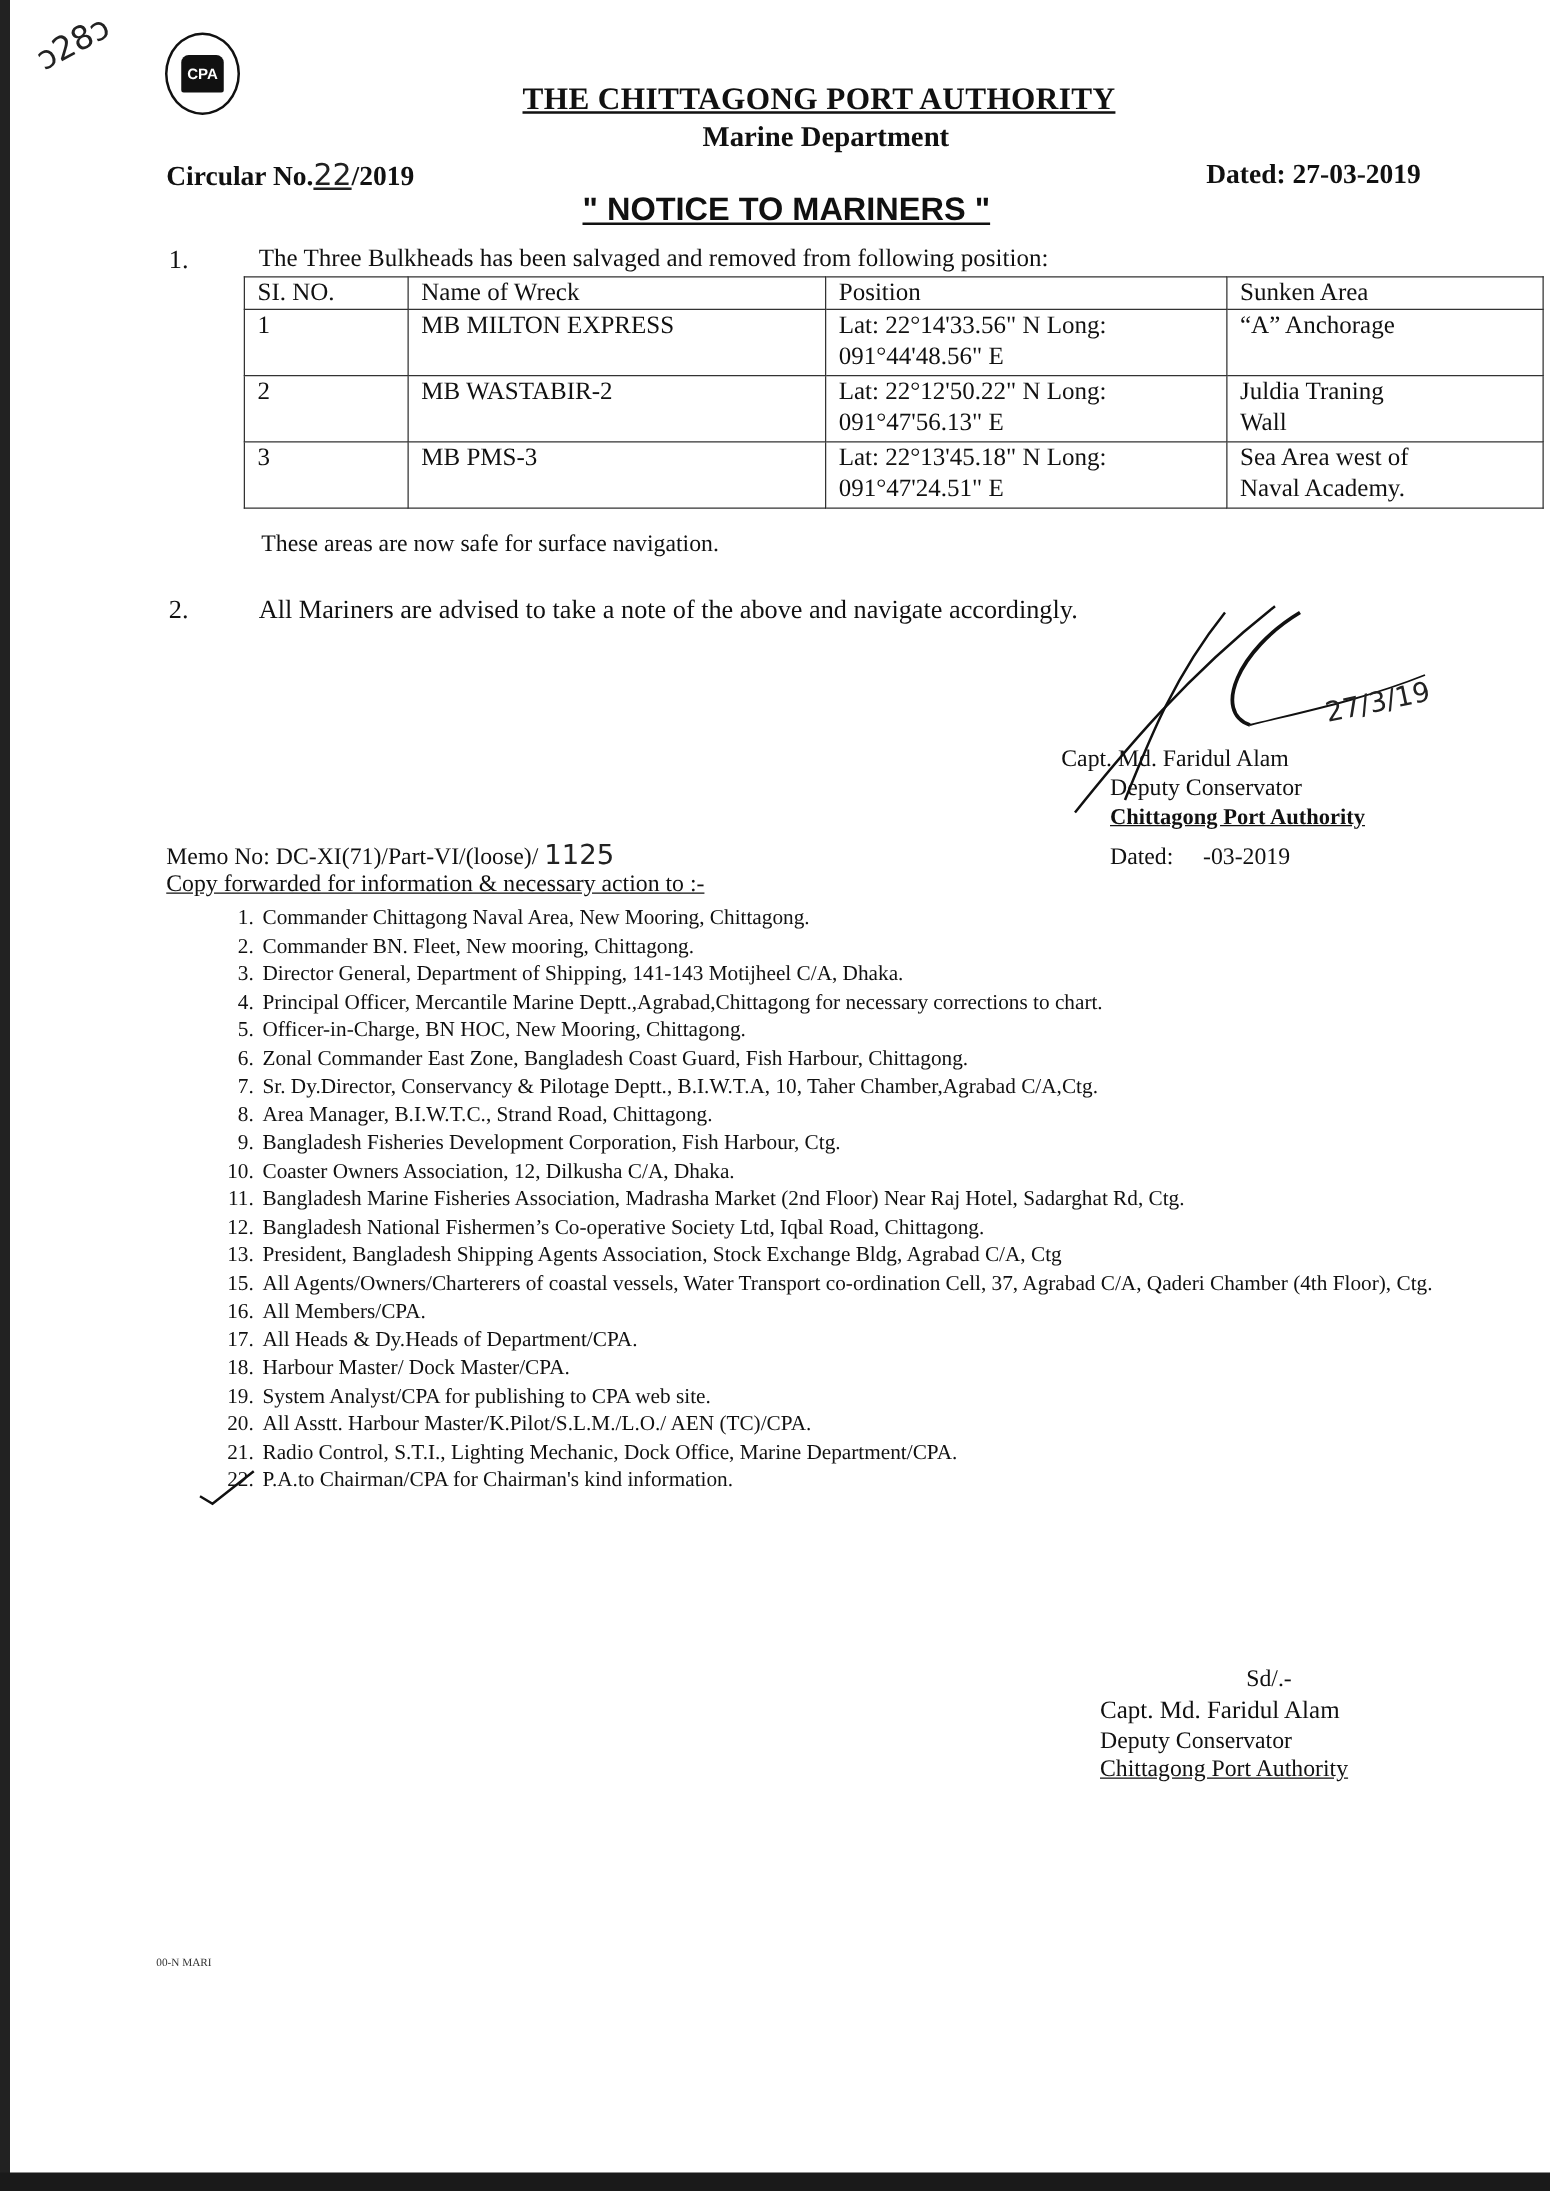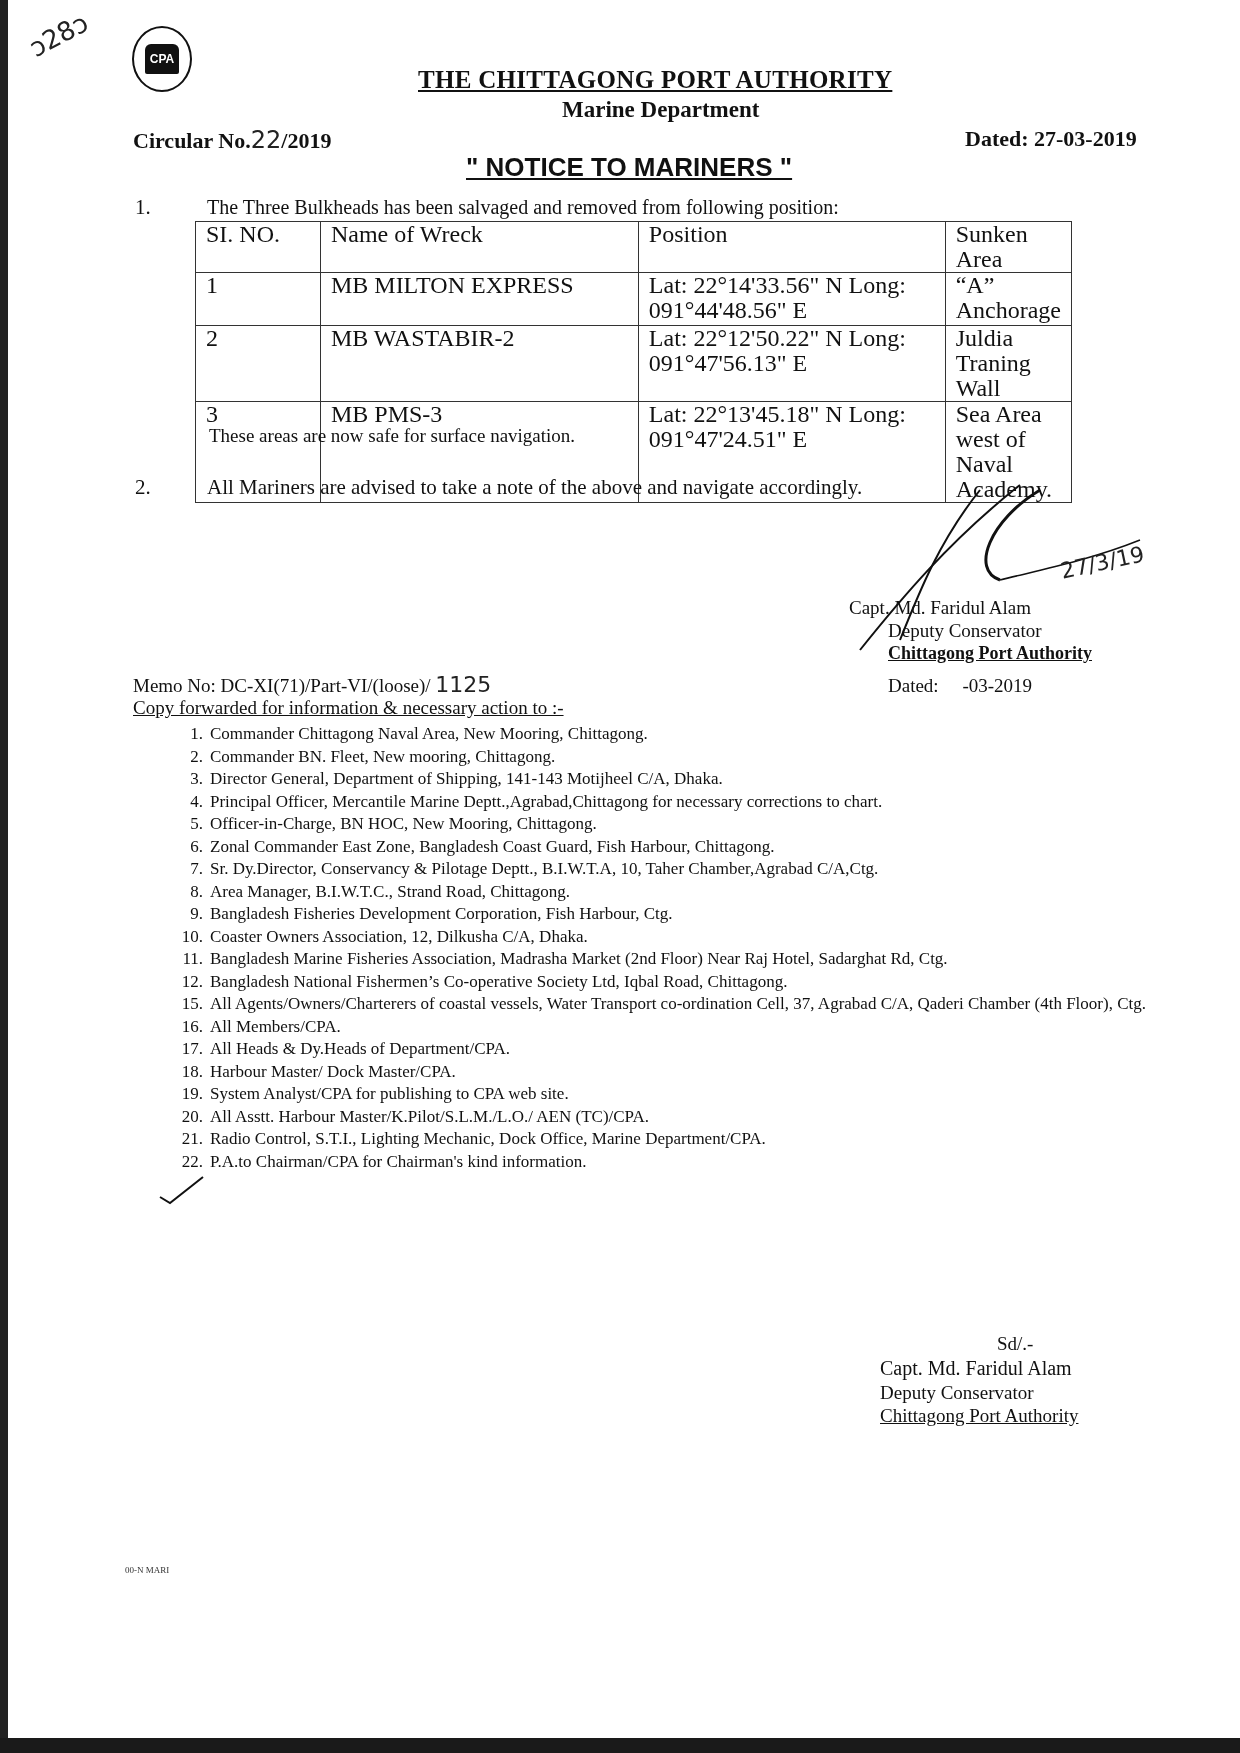--- a/index.html
+++ b/index.html
@@ -10,26 +10,26 @@
   }
   .left-edge { position: absolute; left: 0; top: 0; width: 8px; height: 1753px; background: #222; }
   .bottom-edge { position: absolute; left: 0; top: 1738px; width: 1240px; height: 15px; background: #1a1a1a; }
   .abs { position: absolute; white-space: nowrap; }
   .hand { font-family: "DejaVu Sans", sans-serif; color: #222; }
   .logo { position: absolute; left: 132px; top: 26px; width: 56px; height: 62px; border: 2px solid #111; border-radius: 50%; display: flex; align-items: center; justify-content: center; }
   .logo-inner { width: 34px; height: 30px; background: #111; color: #fff; font-family: "Liberation Sans", sans-serif; font-weight: bold; font-size: 12px; display: flex; align-items: center; justify-content: center; border-radius: 6px 6px 2px 2px; }
   .title { left: 418px; top: 66px; font-size: 25px; font-weight: bold; text-decoration: underline; letter-spacing: 0.3px; }
   .dept { left: 562px; top: 97px; font-size: 23px; font-weight: bold; }
   .circ { left: 133px; top: 126px; font-size: 22px; font-weight: bold; }
-  .circ .num { font-family: "DejaVu Sans", sans-serif; font-weight: normal; font-size: 24px; }
+  .circ .num { font-family: "DejaVu Sans", sans-serif; font-weight: normal; font-size: 24px; text-decoration: underline; }
   .dated { left: 965px; top: 126px; font-size: 22px; font-weight: bold; }
   .notice { left: 466px; top: 152px; font-family: "Liberation Sans", sans-serif; font-size: 26px; font-weight: bold; text-decoration: underline; }
   .p-num { font-size: 21px; }
   .p-text { font-size: 20px; }
-  table.wreck { position: absolute; left: 195px; top: 221px; width: 877px; border-collapse: collapse; font-size: 24px; }
+  table.wreck { position: absolute; left: 195px; top: 221px; width: 1040px; border-collapse: collapse; font-size: 20px; }
   table.wreck td, table.wreck th { border: 1.5px solid #333; text-align: left; font-weight: normal; vertical-align: top; padding: 0 10px; line-height: 25px; }
   table.wreck tr.hdr th { height: 25px; }
   table.wreck tr.row td { height: 52px; }
   .c1 { width: 110px; } .c2 { width: 313px; } .c3 { width: 300px; }
   .sig-name { font-size: 19px; }
   .sig-strong { font-weight: bold; text-decoration: underline; font-size: 18px; }
   .memo { left: 133px; top: 672px; font-size: 19px; }
   .memo .hand { font-size: 22px; }
   .copy { left: 133px; top: 697px; font-size: 19px; text-decoration: underline; }
   ol.dist { position: absolute; left: 155px; top: 723px; margin: 0; padding: 0; list-style: none; font-size: 17px; width: 1000px; }
@@ -176,20 +176,24 @@
     </li>
     <li>
       <span class="n">11.</span>
       <span class="t">Bangladesh Marine Fisheries Association, Madrasha Market (2nd Floor) Near Raj Hotel, Sadarghat Rd, Ctg.</span>
     </li>
     <li>
       <span class="n">12.</span>
       <span class="t">Bangladesh National Fishermen’s Co-operative Society Ltd, Iqbal Road, Chittagong.</span>
     </li>
     <li>
+      <span class="n">13.</span>
+      <span class="t">President, Bangladesh Shipping Agents Association, Stock Exchange Bldg, Agrabad C/A, Ctg</span>
+    </li>
+    <li>
       <span class="n">15.</span>
       <span class="t">All Agents/Owners/Charterers of coastal vessels, Water Transport co-ordination Cell, 37, Agrabad C/A, Qaderi Chamber (4th Floor), Ctg.</span>
     </li>
     <li>
       <span class="n">16.</span>
       <span class="t">All Members/CPA.</span>
     </li>
     <li>
       <span class="n">17.</span>
       <span class="t">All Heads &amp; Dy.Heads of Department/CPA.</span>

